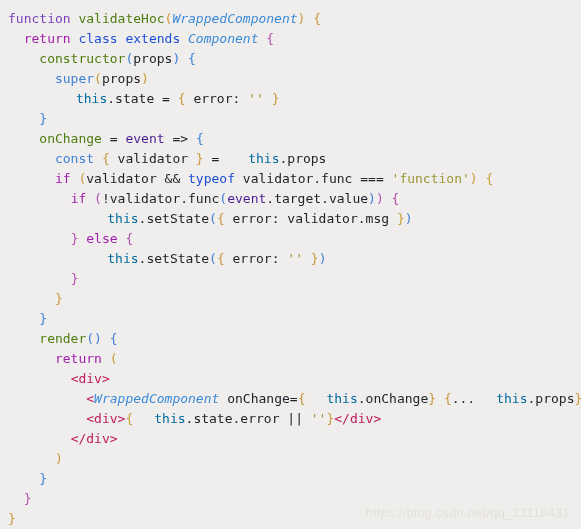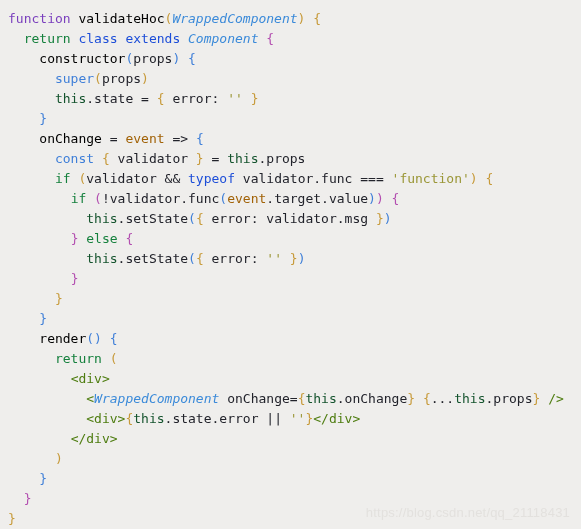--- a/index.html
+++ b/index.html
@@ -26,29 +26,29 @@
     right: 0;
     white-space: pre;
   }
   .code-line {
     height: 20px;
     line-height: 20px;
     white-space: pre;
   }
   .t-plain    { color: #22232b; }
   .t-keyword  { color: #1d4ed8; }
-  .t-control  { color: #15803d; }
+  .t-control  { color: #a21caf; }
   .t-func-decl{ color: #7a3fbd; }
-  .t-ident    { color: #000000; }
+  .t-ident    { color: #4d7c0f; }
   .t-class    { color: #3b8ad9; font-style: italic; }
-  .t-this     { color: #14532d; }
-  .t-param    { color: #a16207; }
+  .t-this     { color: #0369a1; margin-left: 21px; }
+  .t-param    { color: #4c1d95; }
   .t-const    { color: #3f7fd8; margin-top: 28px; }
   .t-string   { color: #9a9636; }
-  .t-tag      { color: #4d7c0f; }
+  .t-tag      { color: #be185d; }
   .t-attr     { color: #22232b; }
   .t-b1       { color: #c79a3a; }
   .t-b2       { color: #b34fb0; }
   .t-b3       { color: #3f7fd8; }
   .t-op       { color: #22232b; }
   #watermark {
     position: absolute;
     right: 11px;
     bottom: 6px;
     font-family: "Liberation Sans", sans-serif;

